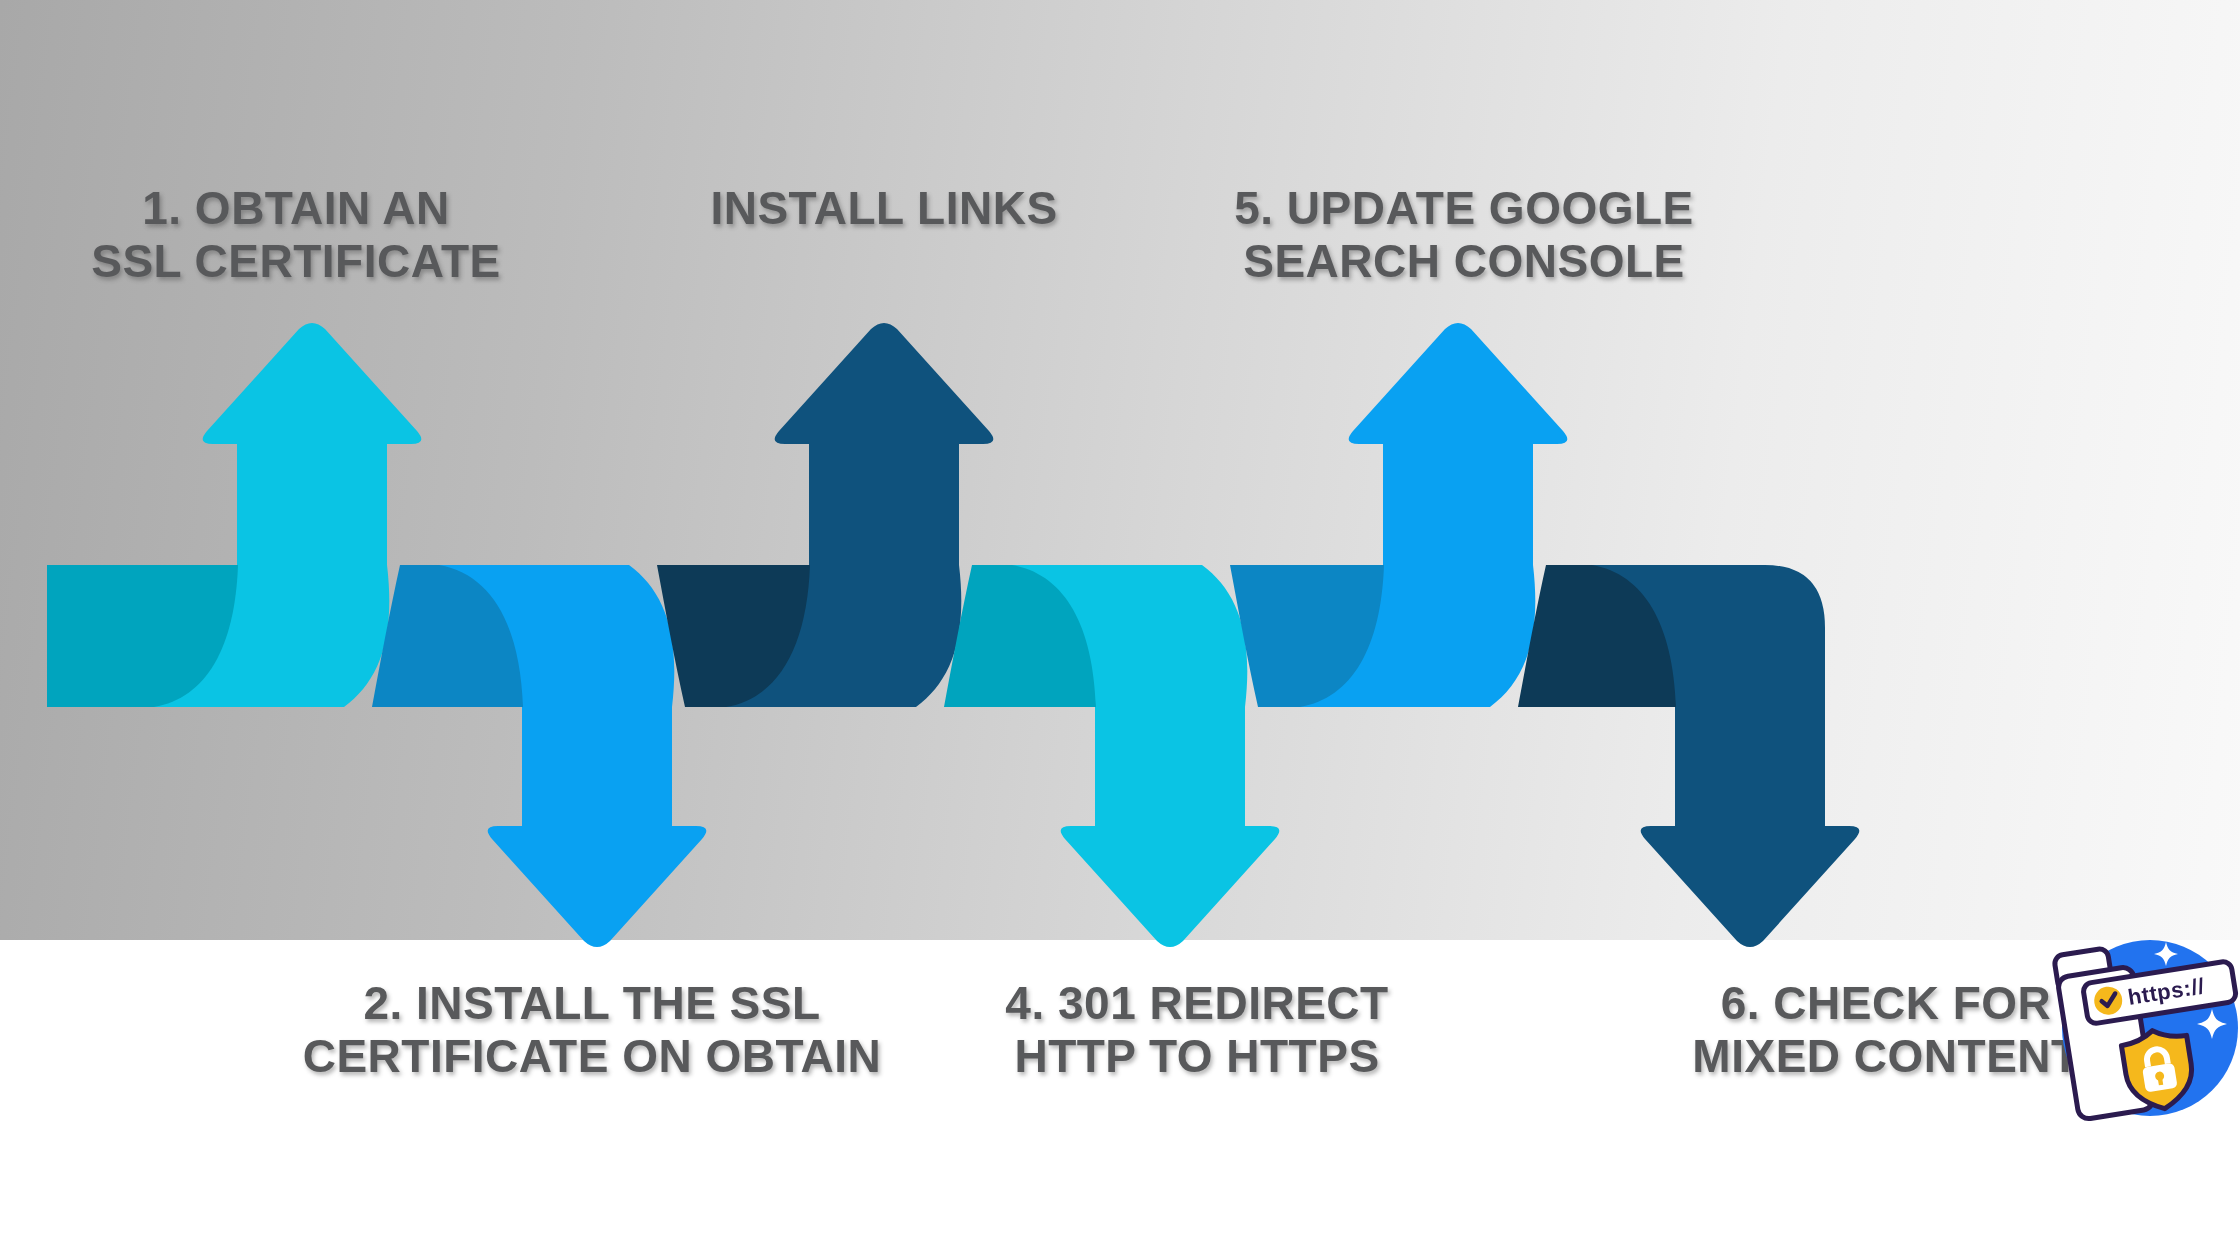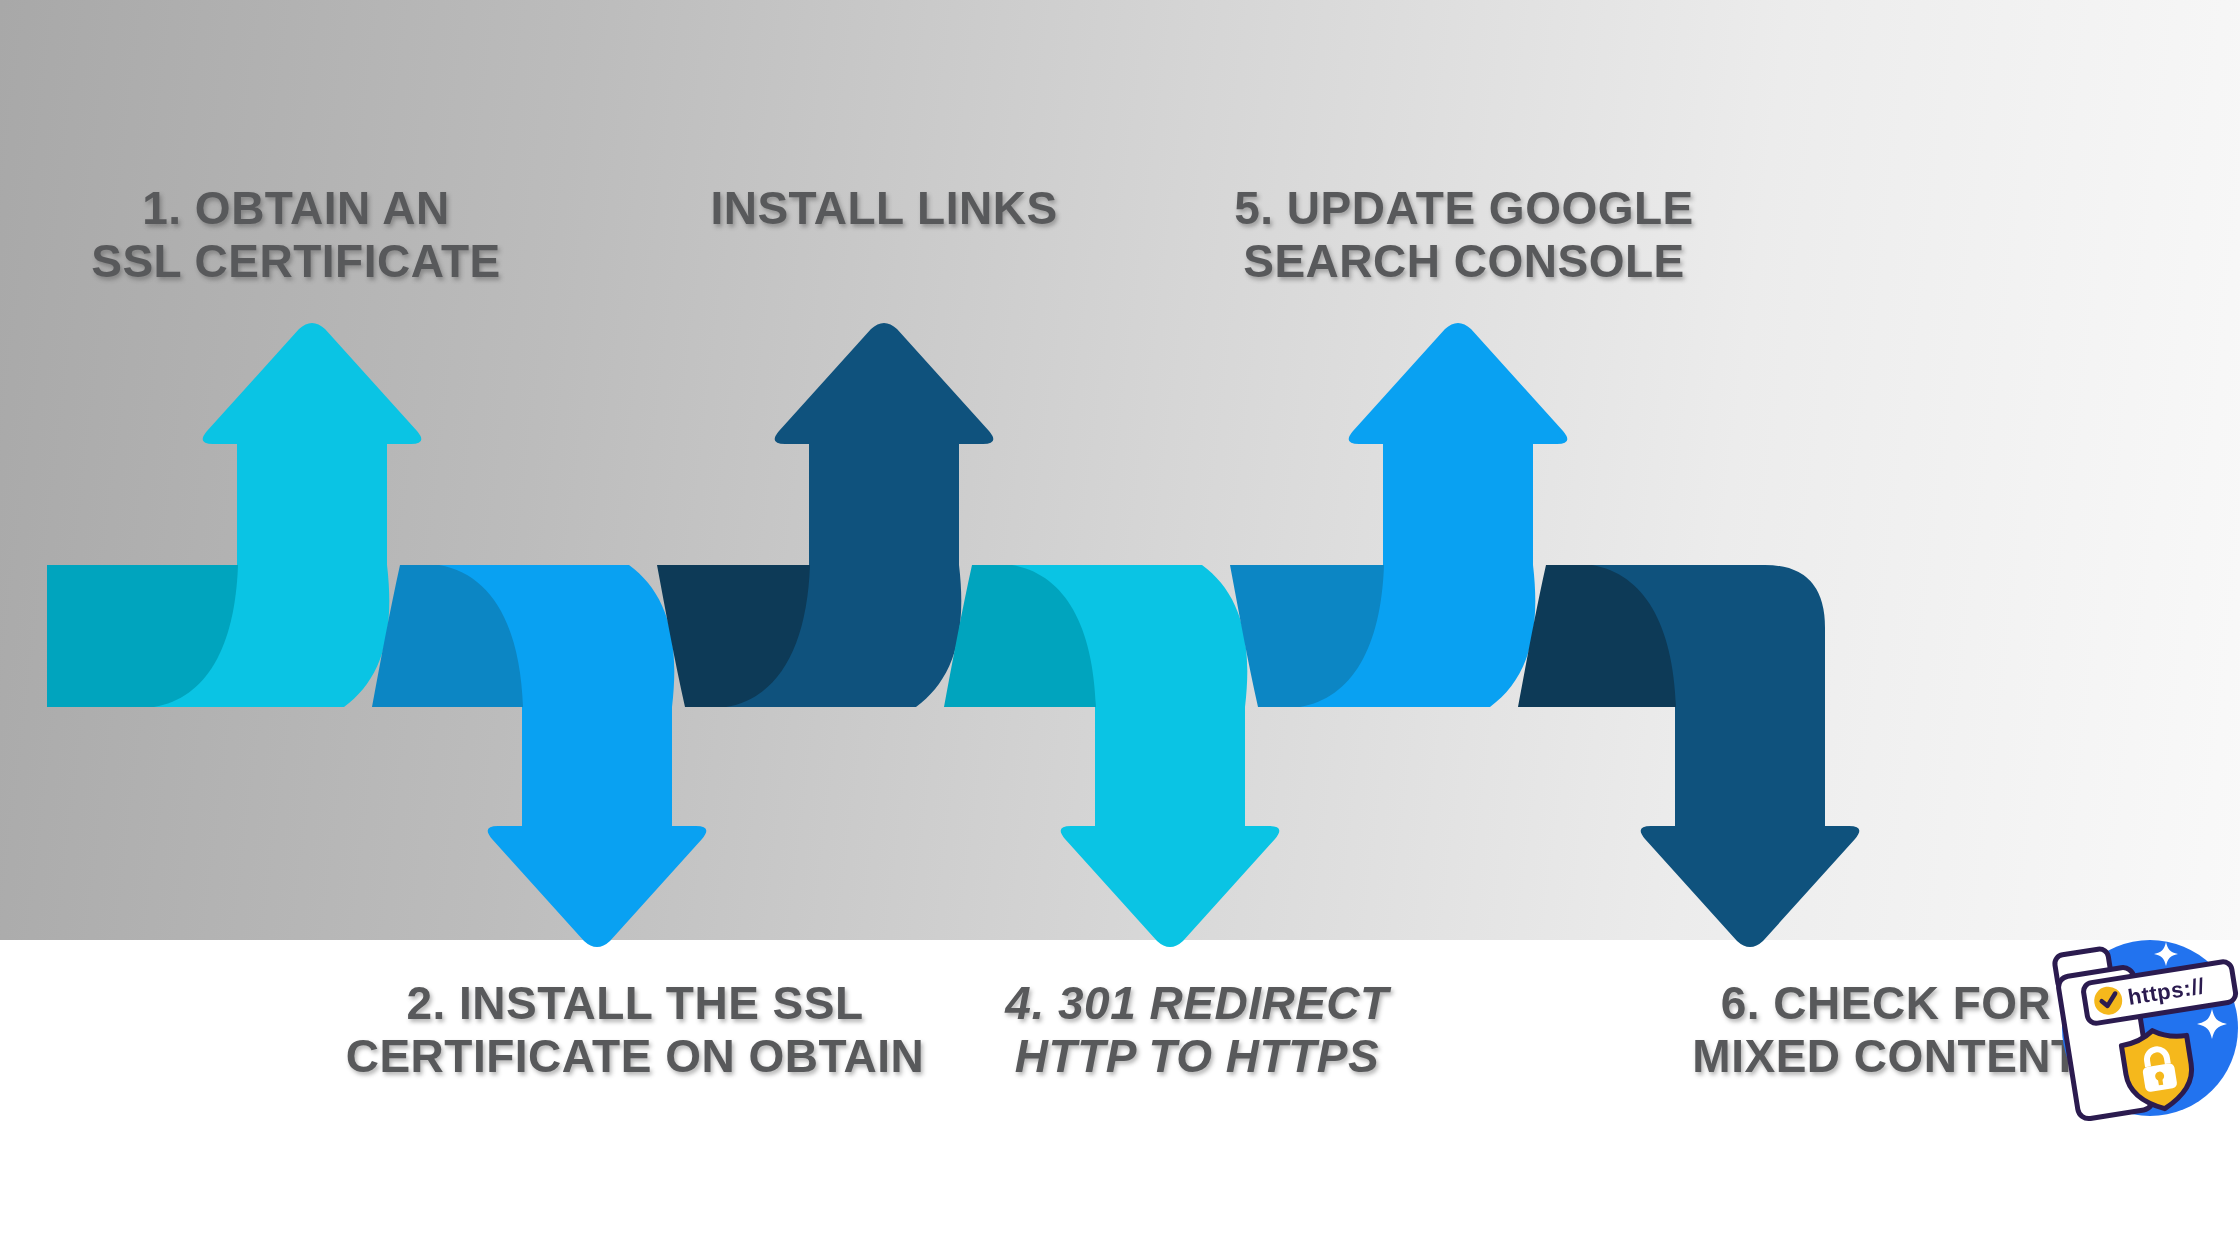--- a/index.html
+++ b/index.html
@@ -59,28 +59,28 @@
           Q 1866 826 1855 839 L 1763 941 Q 1750 953 1737 941
           L 1645 839 Q 1634 826 1651 826 H 1675 V 707 H 1580 Z" fill="#0f527d"></path>
       <path d="M 1518 707 H 1676 C 1673 624 1644 574 1592 565
           H 1546 C 1536 610 1526 664 1518 707 Z" fill="#0d3a57"></path>
     </svg>
 
   <div class="step-label lbl-1" style="color: rgb(88, 89, 91);">
     <div>1. OBTAIN AN</div>
     <div>SSL CERTIFICATE</div>
   </div>
-  <div class="step-label lbl-2" style="color: rgb(88, 89, 91); margin-left: 43px;">
+  <div class="step-label lbl-2" style="color: rgb(88, 89, 91);">
     <div>2. INSTALL THE SSL</div>
     <div>CERTIFICATE ON OBTAIN</div>
   </div>
   <div class="step-label lbl-3" style="color: rgb(88, 89, 91);">
     <div>INSTALL LINKS</div>
   </div>
-  <div class="step-label lbl-4" style="color: rgb(88, 89, 91); font-style: italic;">
+  <div class="step-label lbl-4" style="color: rgb(88, 89, 91);">
     <div>4. 301 REDIRECT</div>
     <div>HTTP TO HTTPS</div>
   </div>
   <div class="step-label lbl-5" style="color: rgb(88, 89, 91);">
     <div>5. UPDATE GOOGLE</div>
     <div>SEARCH CONSOLE</div>
   </div>
   <div class="step-label lbl-6" style="color: rgb(88, 89, 91);">
     <div>6. CHECK FOR</div>
     <div>MIXED CONTENT</div>

